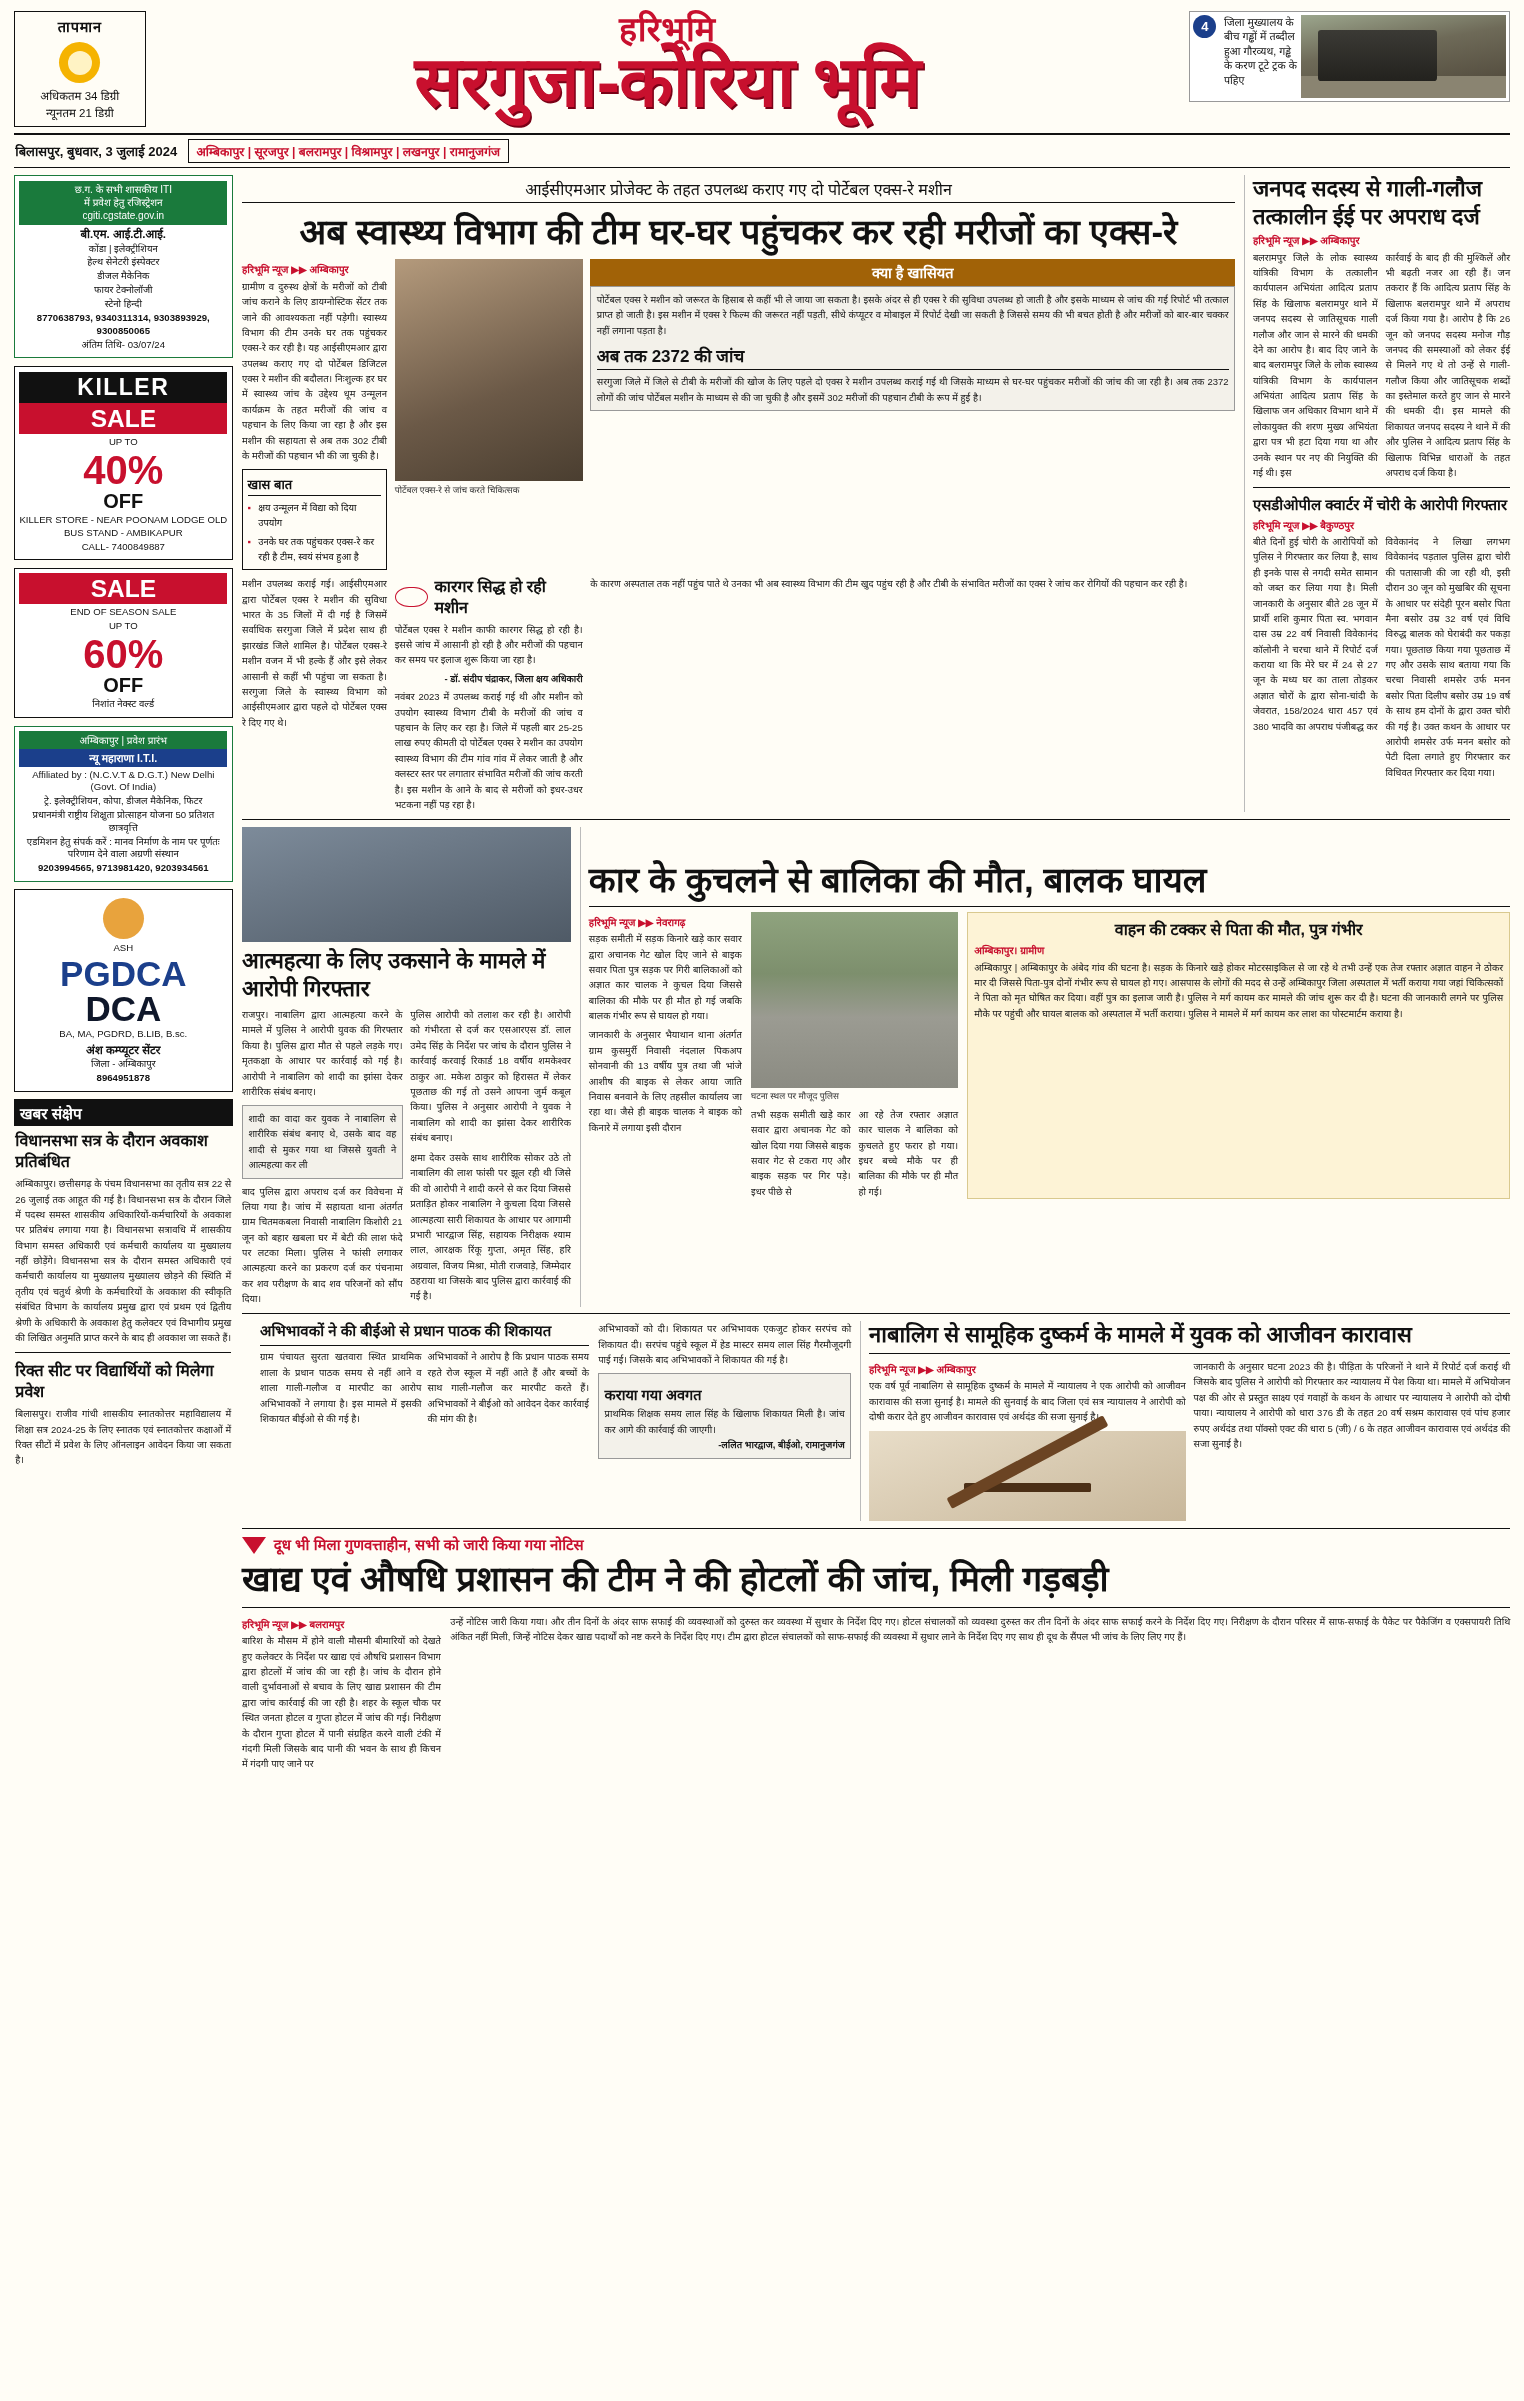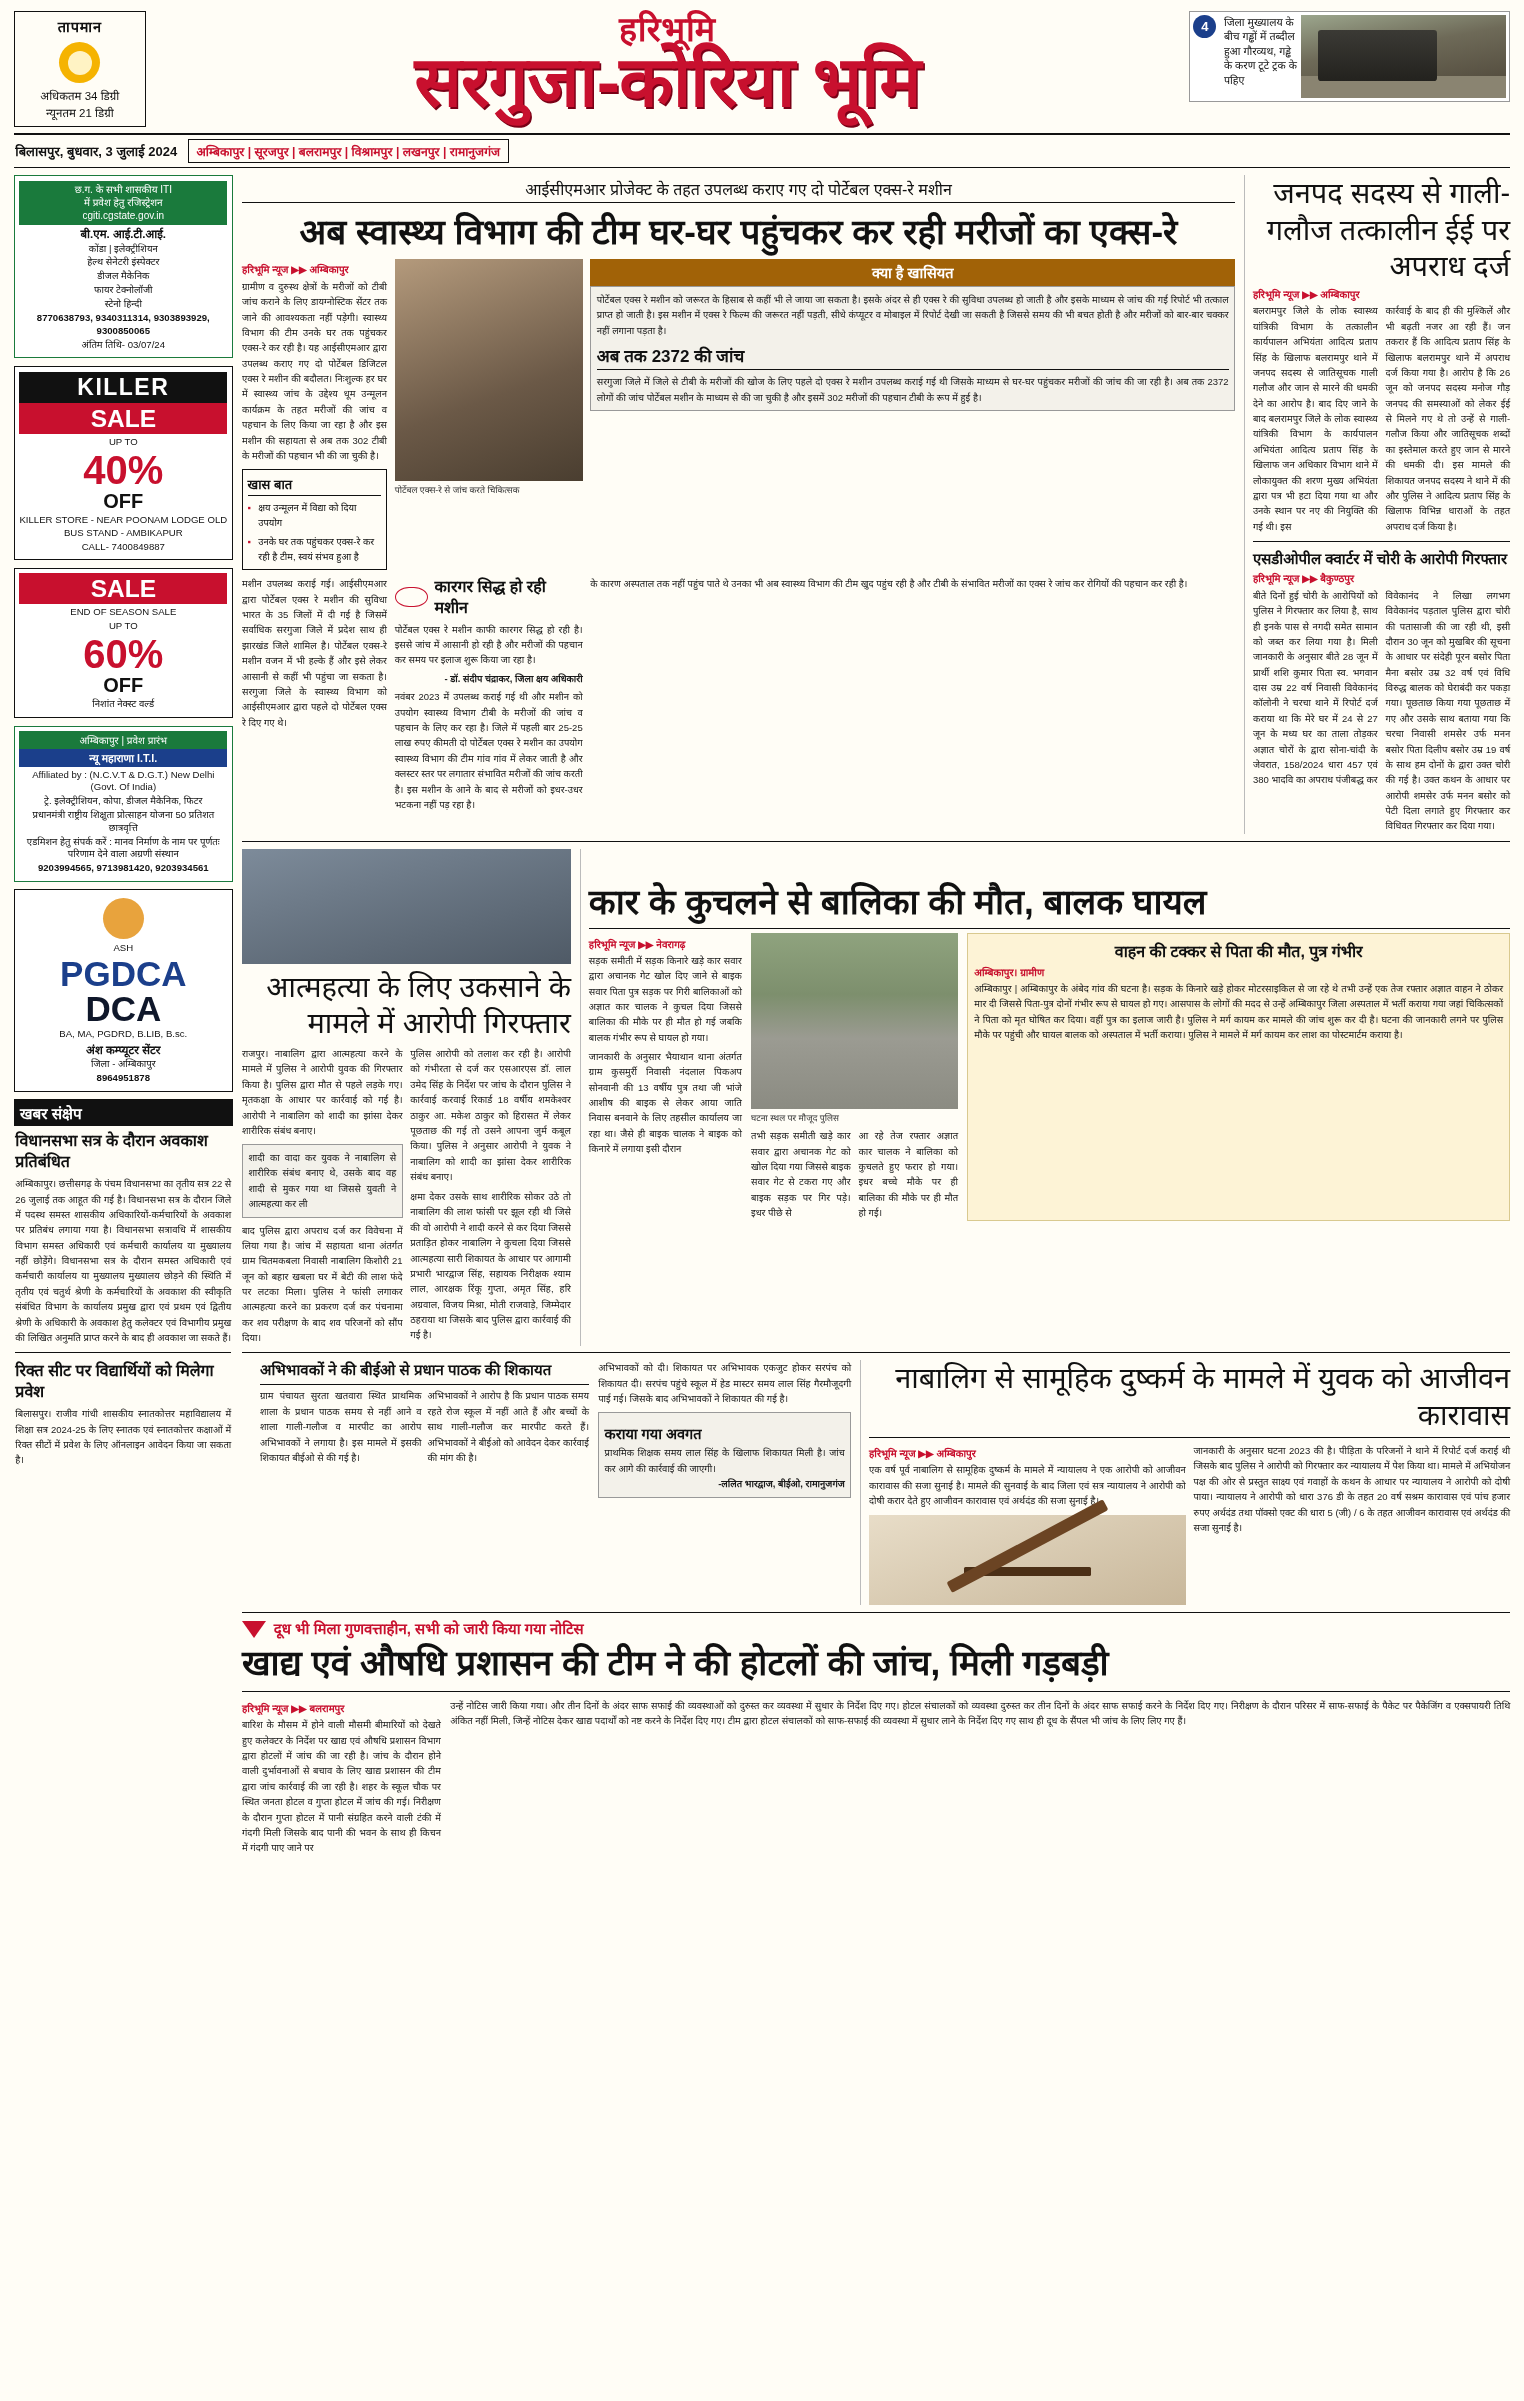--- a/index.html
+++ b/index.html
@@ -62,21 +62,21 @@
   .ad-top-band { background:#1a7a3c; color:#fff; font-size:10px; padding:2.3px 1.5px; line-height:1.3;}
   .ad-blue-band { background:#1b3f8b; color:#fff; font-size:10.7px; font-weight:bold; padding:2.3px; }
   .pgdca { font-size:35px;font-weight:bold;color:#1b3f8b;line-height:1; }
   .dca { font-size:35px;font-weight:bold;color:#0f172a;line-height:1; }
   .ash-logo { width:41px;height:41px;border-radius:50%;background:#e8a33d;margin:3.1px auto;}
   .sec-head { background:#111; color:#fff; font-size:15.3px; font-weight:bold; padding:3.1px 6.1px; text-align:left; }
 
   
   .kicker { font-size:16px; text-align:center; padding:3.1px 0 1.5px; }
   .headline-xl { font-size:35px; font-weight:bold; line-height:1.22; color:#111; }
-  .headline-lg { font-size:29px; font-weight:normal; line-height:1.25;text-align:right; }
+  .headline-lg { font-size:22px; font-weight:bold; line-height:1.25; }
   .headline-md { font-size:15px; font-weight:bold; line-height:1.3; }
   .headline-sm { font-size:16px; font-weight:bold; line-height:1.32; }
   .byline { font-size:10px; color:#c8102e; font-weight:bold; margin:3.1px 0 2.3px; }
   .body-text { font-size:9.5px; line-height:1.62; text-align:justify; color:#1a1a1a; }
   .caption { font-size:8.8px; color:#333; padding-top:2.3px; }
   .hl-red { color:#c8102e; }
   .center { text-align:center; }
 
   .photo { background:linear-gradient(150deg,#8d8375,#5e5648); position:relative; overflow:hidden; }
   .photo.indoor { background:linear-gradient(160deg,#b49a7c,#6b5947 60%,#4a3e30); }

